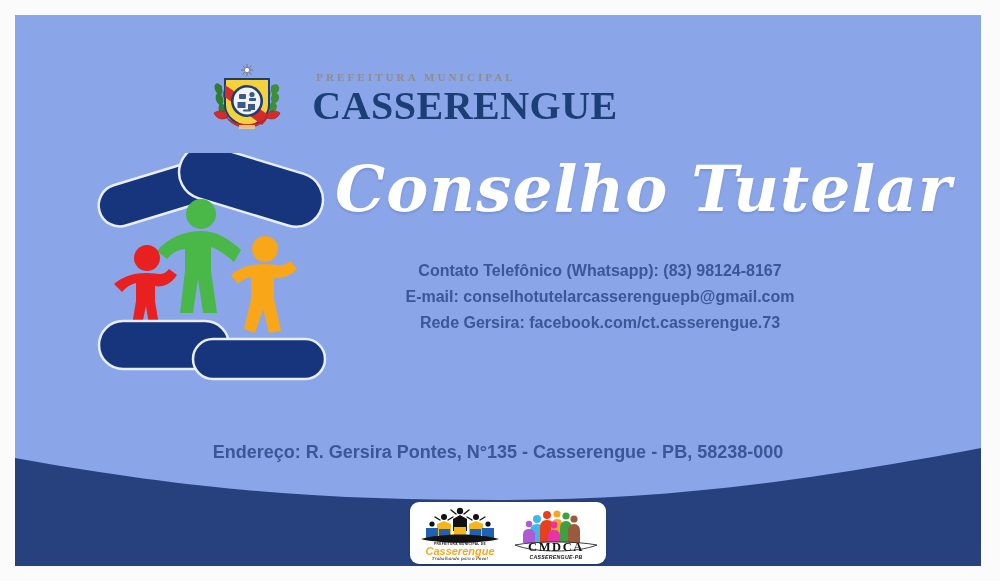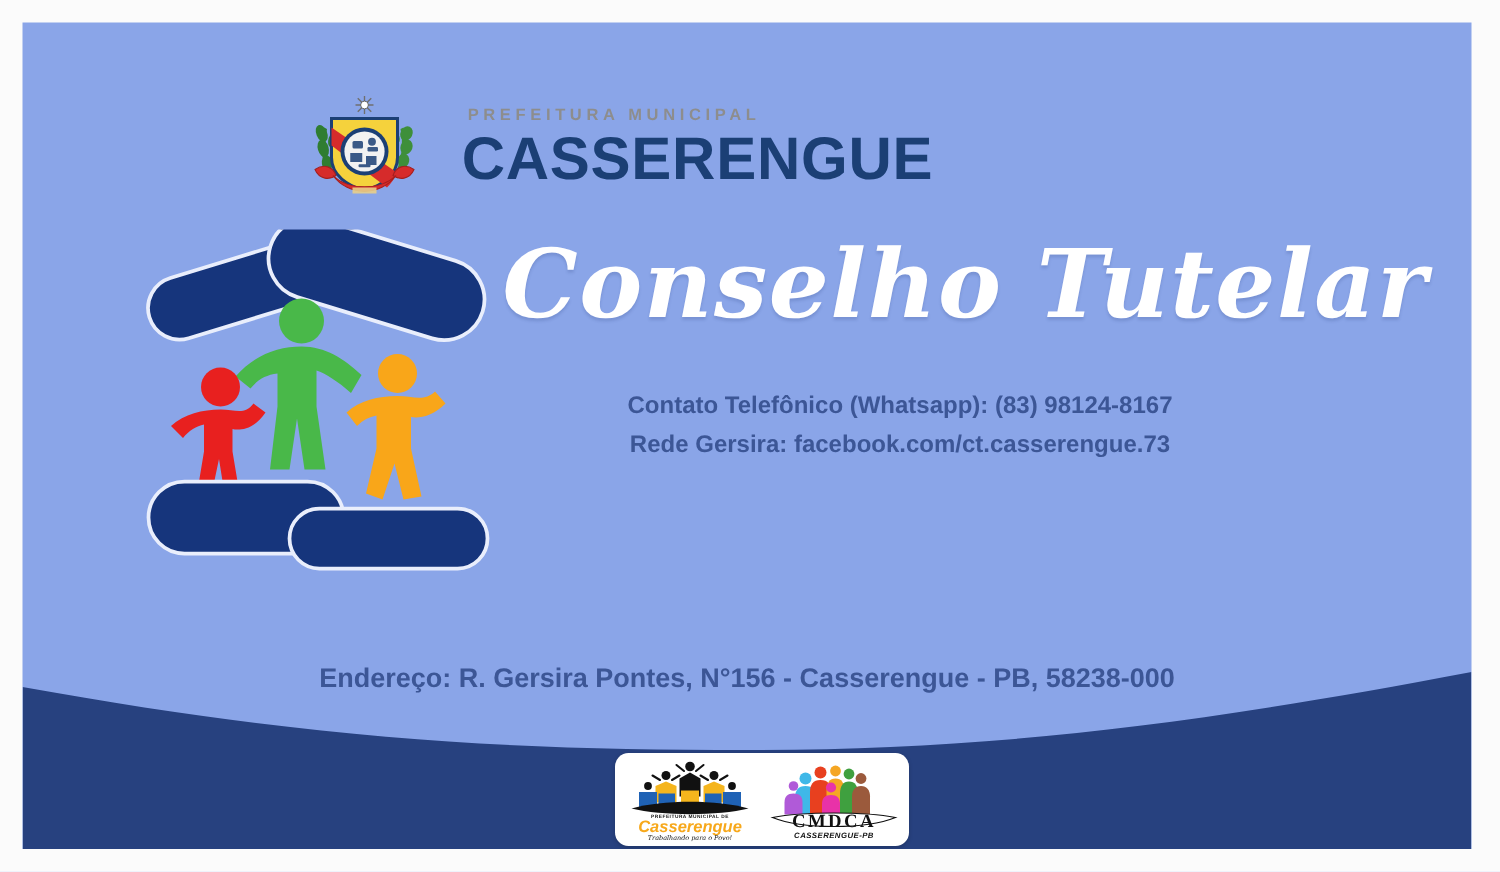--- a/index.html
+++ b/index.html
@@ -41,20 +41,21 @@
   
   .brand {
     position: absolute;
     left: 0;
     top: 48px;
     width: 794px;
     display: flex;
     justify-content: center;
     align-items: center;
     gap: 24px;
+    font-family: Liberation Serif, serif;
   }
   .crest {
     width: 82px;
     height: 72px;
     flex: none;
   }
   .brand-text {
     display: flex;
     flex-direction: column;
     justify-content: center;
@@ -239,24 +240,25 @@
       <g>
         <rect x="4" y="168" width="130" height="48" rx="24" fill="#16357c" stroke="#e9eefc" stroke-width="2.5"></rect>
         <rect x="98" y="186" width="132" height="40" rx="20" fill="#16357c" stroke="#e9eefc" stroke-width="2.5"></rect>
       </g>
     </svg>
 
     <div class="script-title">Conselho Tutelar</div>
 
     <div class="contact">
       <div>Contato Telefônico (Whatsapp): (83) 98124-8167</div>
+      <div>E-mail: conselhotutelarcasserenguepb@gmail.com</div>
       <div>Rede Gersira: facebook.com/ct.casserengue.73</div>
     </div>
 
-    <div class="address">Endereço: R. Gersira Pontes, N°156 - Casserengue - PB, 58238-000</div>
+    <div class="address">Endereço: R. Gersira Pontes, N°135 - Casserengue - PB, 58238-000</div>
 
     <div class="badge-box">
 
       <svg class="badge" viewBox="0 0 90 56">
 
         <g>
           <circle cx="45" cy="6" r="3.2" fill="#111"></circle>
           <path d="M45 10 L52 14 L52 26 L38 26 L38 14 Z" fill="#111"></path>
           <circle cx="29" cy="12" r="3" fill="#111"></circle>
           <path d="M29 16 L36 19 L36 30 L22 30 L22 19 Z" fill="#f5b51d"></path>

